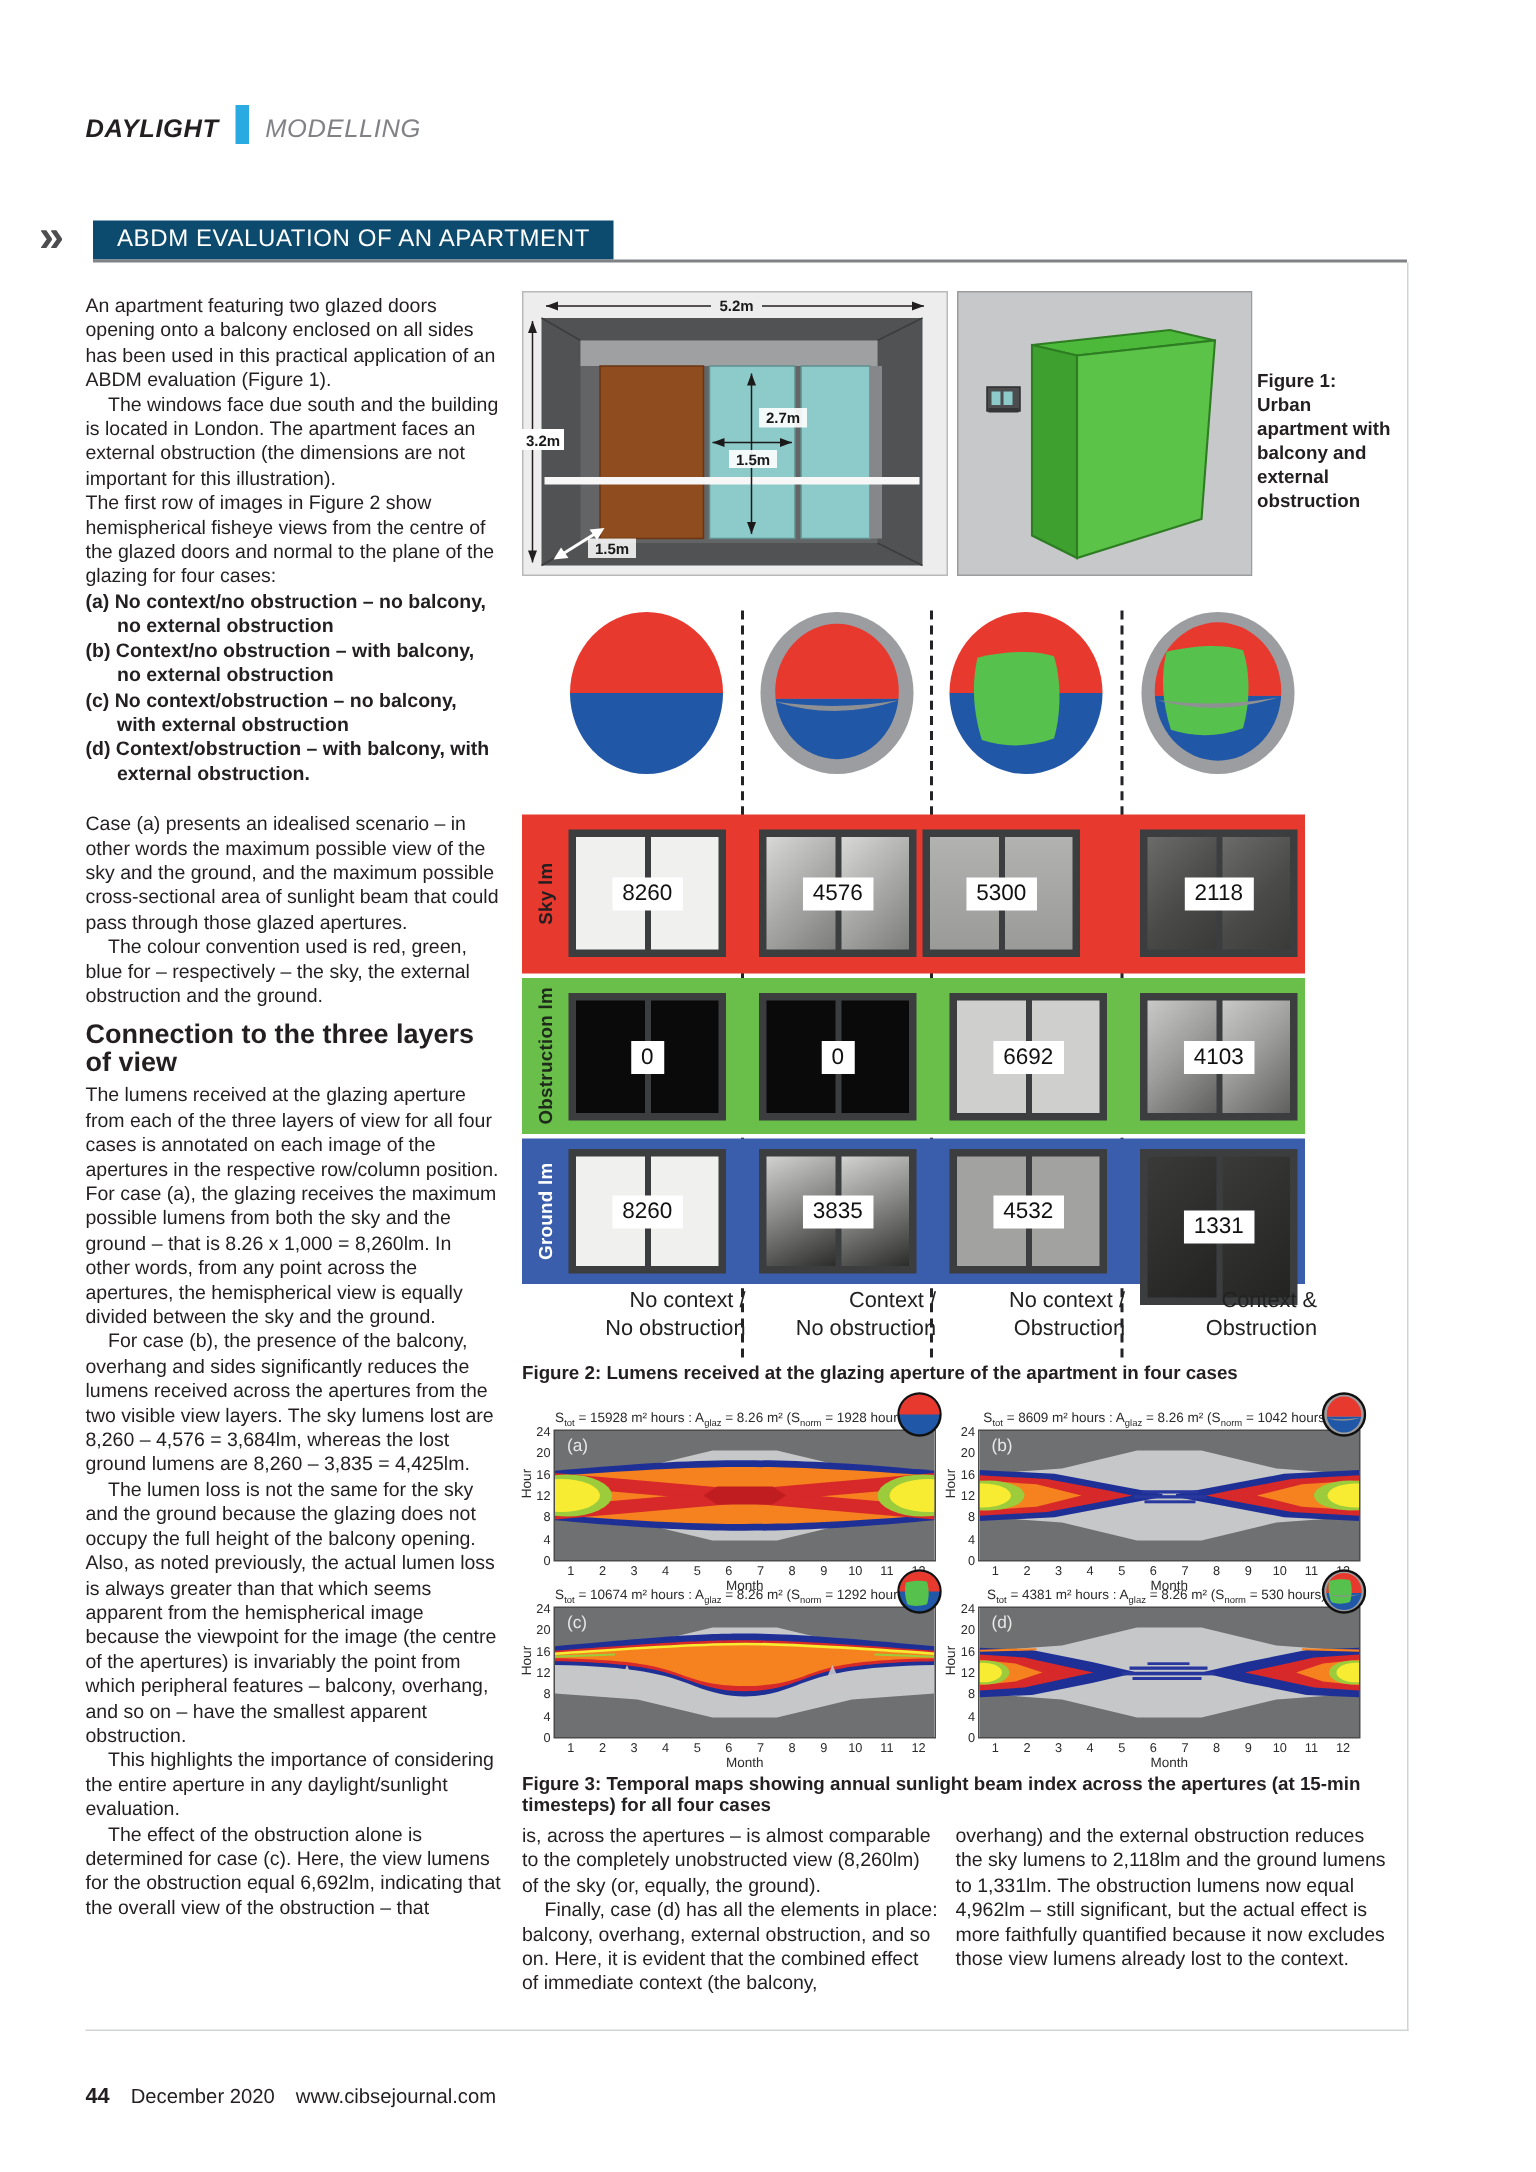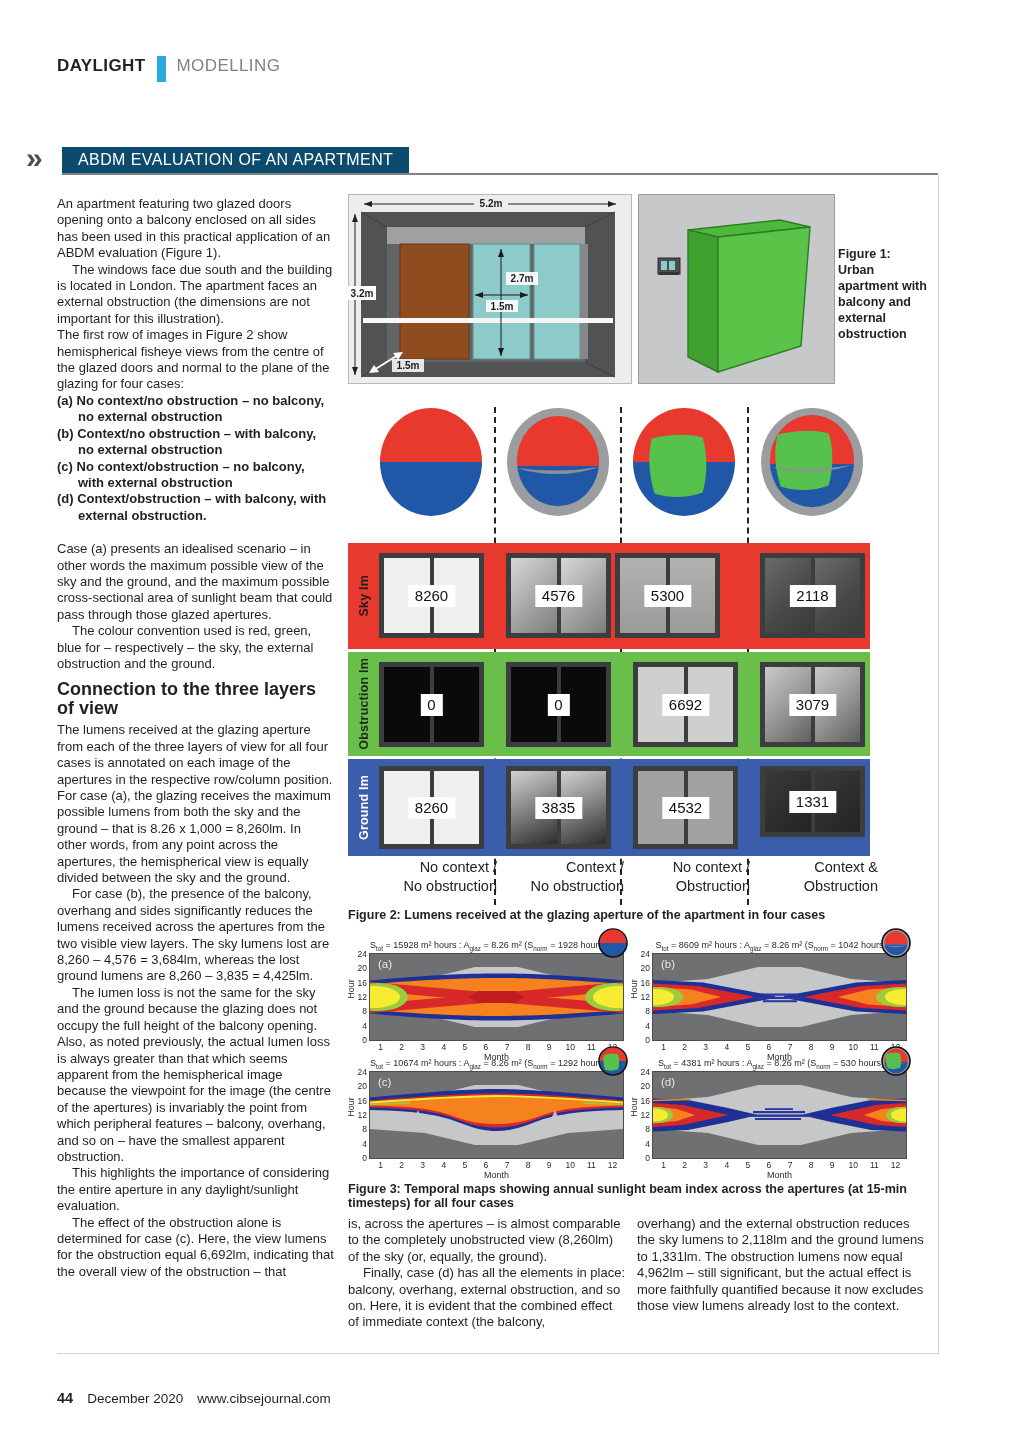--- a/index.html
+++ b/index.html
@@ -1,19 +1,19 @@
 <!DOCTYPE html>
 <html><head>
 <meta charset="utf-8">
 <style>
   html,body{margin:0;padding:0;background:#ffffff;}
   .page{position:relative;width:1024px;height:1448px;background:#fff;overflow:hidden;
         font-family:"Liberation Sans",sans-serif;color:#231f20;}
   
-  .kicker{position:absolute;left:57px;top:56px;display:flex;align-items:flex-start;height:28px;}
+  .kicker{position:absolute;left:57px;top:68px;display:flex;align-items:flex-end;height:28px;font-style:italic;}
   .kicker .bold{font-size:17px;font-weight:700;letter-spacing:.4px;color:#231f20;}
   .kicker .bar{width:9px;height:26px;background:#29abe2;margin:0 11px;}
   .kicker .light{font-size:17px;color:#808285;letter-spacing:.4px;}
   
   .chev{position:absolute;left:26px;top:141px;font-size:30px;font-weight:700;color:#4d4d4f;}
   .titlebar{position:absolute;left:62px;top:147px;height:26px;background:#0c4a6e;color:#fff;
             display:flex;align-items:center;padding:0 16px;font-size:16px;letter-spacing:.4px;}
   .titlerule{position:absolute;left:62px;top:173px;width:876px;height:2px;background:#808285;}
   .frame{position:absolute;left:57px;top:175px;width:881px;height:1178px;
          border-right:1px solid #d1d3d4;border-bottom:1px solid #d1d3d4;}
@@ -264,21 +264,21 @@
       <div class="chip">0</div>
       </div>
     <div class="cell" style="left:285px">
         <div class="pane obs2"></div>
         <div class="pane obs2"></div>
       <div class="chip">6692</div>
       </div>
     <div class="cell" style="left:412px">
         <div class="pane obs3"></div>
         <div class="pane obs3"></div>
-      <div class="chip">3079</div>
+      <div class="chip">4103</div>
       </div>
   </div>
 
   <div class="band" style="top:759px;height:97px;background:#3a5dac">
     <div class="bandlab">
         <span style="color:#ffffff">Ground lm</span>
       </div>
     <div class="cell" style="left:31px;top:7px;height:83px">
         <div class="pane gnd0"></div>
         <div class="pane gnd0"></div>
@@ -287,21 +287,21 @@
     <div class="cell" style="left:158px;top:7px;height:83px">
         <div class="pane gnd1"></div>
         <div class="pane gnd1"></div>
       <div class="chip">3835</div>
       </div>
     <div class="cell" style="left:285px;top:7px;height:83px">
         <div class="pane gnd2"></div>
         <div class="pane gnd2"></div>
       <div class="chip">4532</div>
       </div>
-    <div class="cell" style="left:412px;top:7px;height:71px">
+    <div class="cell" style="left:412px;top:7px;height:104px">
         <div class="pane gnd3"></div>
         <div class="pane gnd3"></div>
       <div class="chip">1331</div>
       </div>
   </div>
 
   <div class="collab" style="left:365px">
     <span>No context /</span><br><span>No obstruction</span></div>
   <div class="collab" style="left:492px">
     <span>Context /</span><br><span>No obstruction</span></div>

